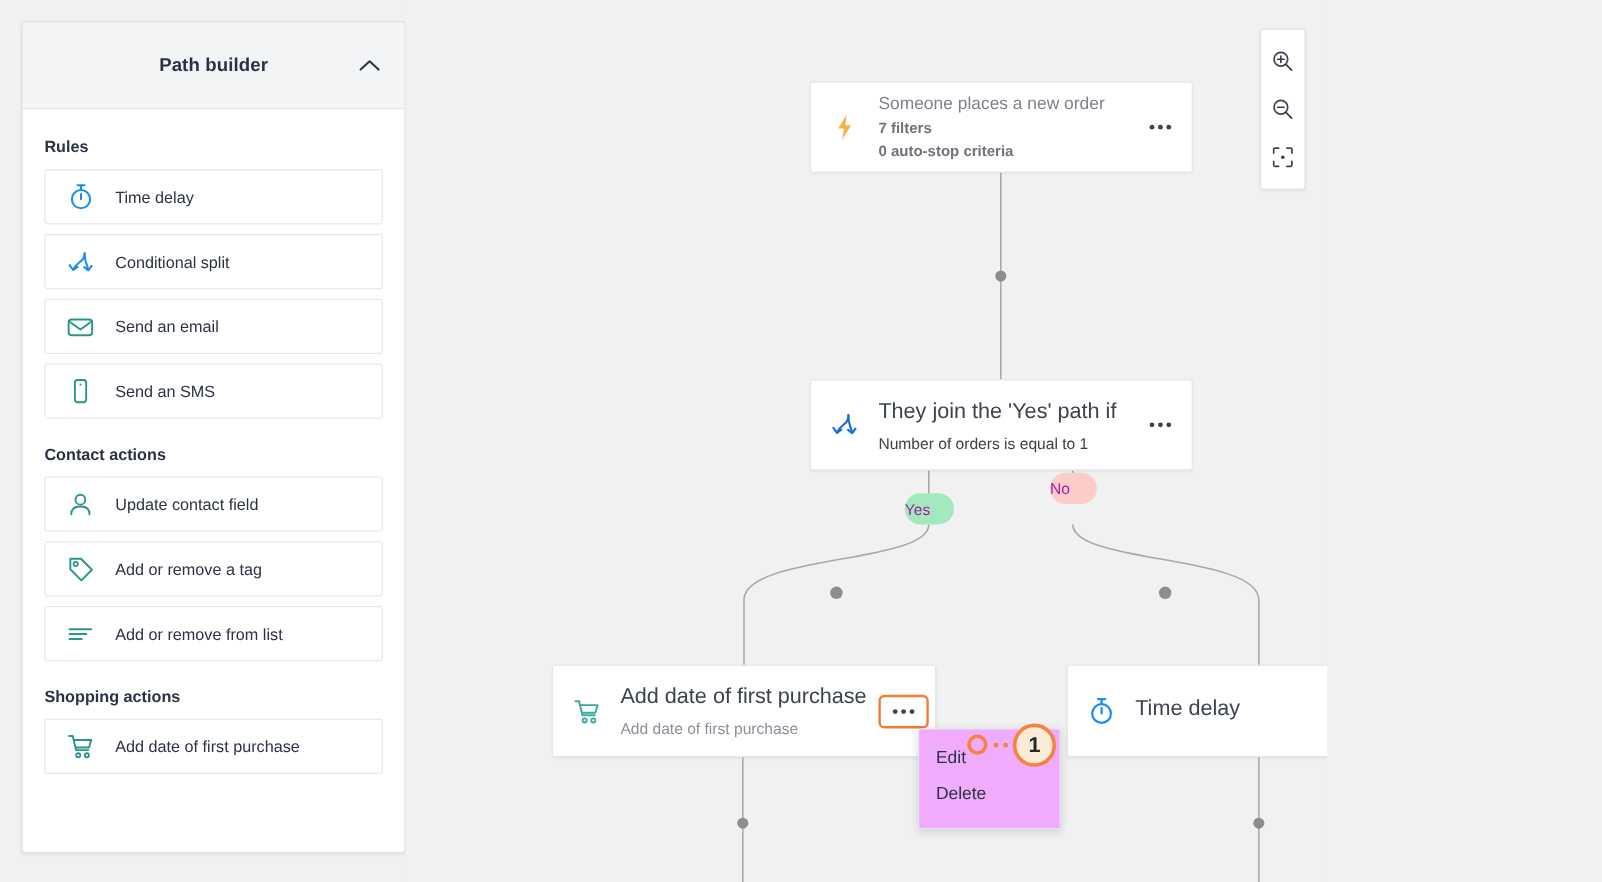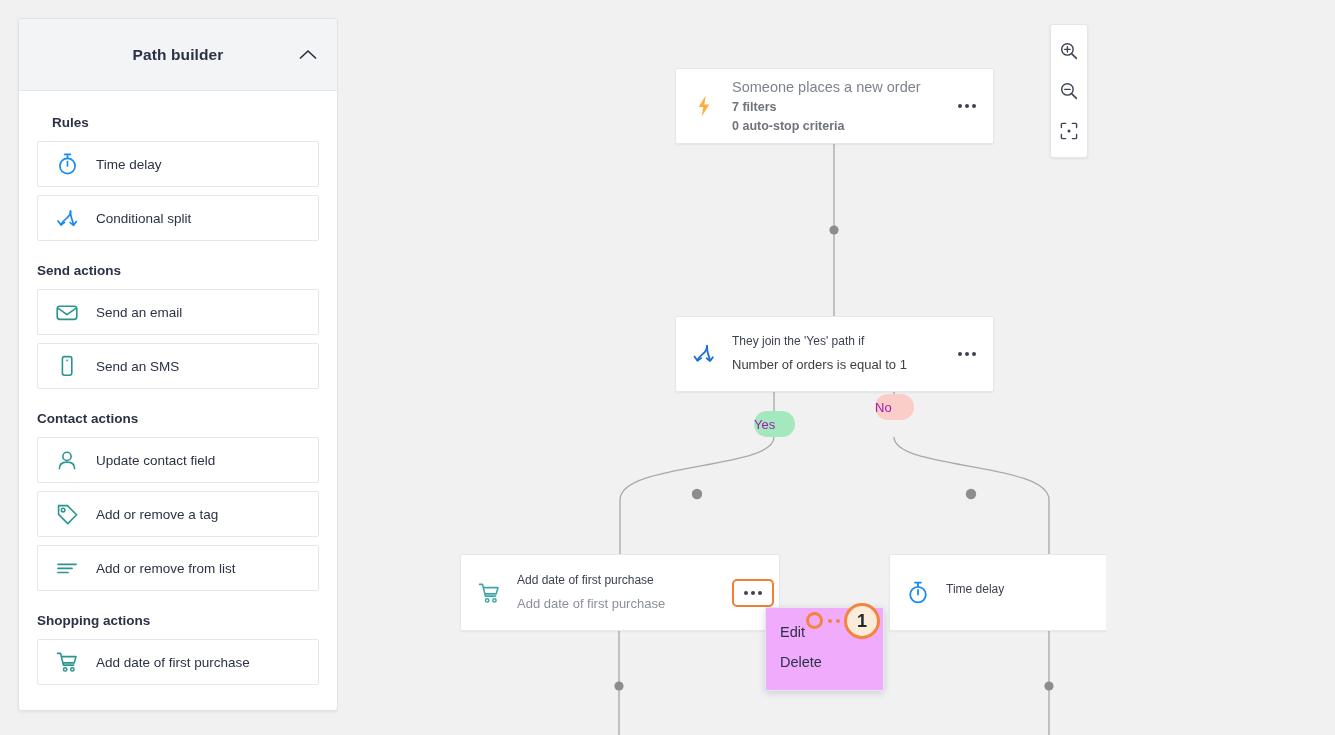--- a/index.html
+++ b/index.html
@@ -53,21 +53,21 @@
     cursor: pointer;
   }
   .sidebar-body { padding: 0 18px; }
 
   .group-title {
     font-size: 13.5px;
     font-weight: bold;
     color: #2b3245;
     margin: 22px 0 11px 0;
   }
-  .group-title.first { margin-top: 24px; margin-left: 15px; }
+  .group-title.first { margin-top: 24px; }
 
   .action-item {
     display: flex;
     align-items: center;
     height: 46px;
     border: 1px solid #e4e7eb;
     background: #fff;
     border-radius: 2px;
     margin-bottom: 8px;
     cursor: pointer;
@@ -104,21 +104,21 @@
   }
   .node-icon {
     width: 56px;
     flex: 0 0 56px;
     display: flex;
     align-items: center;
     justify-content: center;
   }
   .node-text { flex: 1 1 auto; padding-right: 8px; }
   .node-title {
-    font-size: 12px;
+    font-size: 18px;
     color: #3e4css;
     line-height: 1.45;
   }
   .node-sub {
     font-size: 13px;
     line-height: 1.5;
   }
   .node-menu {
     width: 52px;
     flex: 0 0 52px;
@@ -271,21 +271,20 @@
           <svg width="23" height="21" viewBox="0 0 23 21">
             <path d="M14.5 3 C14.5 10.5 8.5 9.5 5 16.5" fill="none" stroke="#1a8cf0" stroke-width="1.7" stroke-linecap="round"></path>
             <path d="M14.5 3 C14.5 10.5 16 10 17.5 16.5" fill="none" stroke="#1a8cf0" stroke-width="1.7" stroke-linecap="round"></path>
             <path d="M2 13 L5 17 L8.6 14.4" fill="none" stroke="#1a8cf0" stroke-width="1.7" stroke-linecap="round" stroke-linejoin="round"></path>
             <path d="M14.2 14.6 L17.6 17.3 L20.4 13.6" fill="none" stroke="#1a8cf0" stroke-width="1.7" stroke-linecap="round" stroke-linejoin="round"></path>
           </svg>
         </span>
         <span class="action-label">Conditional split</span>
       </div>
 
-      <div class="group-title">Send actions</div>
 
       <div class="action-item">
         <span class="action-icon">
           <svg width="24" height="19" viewBox="0 0 24 19">
             <rect x="2.2" y="3.2" width="19.6" height="13.2" rx="2.6" fill="none" stroke="#29958f" stroke-width="1.6"></rect>
             <path d="M3.6 5.6 L12 11.6 L20.4 5.6" fill="none" stroke="#29958f" stroke-width="1.6" stroke-linecap="round" stroke-linejoin="round"></path>
           </svg>
         </span>
         <span class="action-label">Send an email</span>
       </div>

